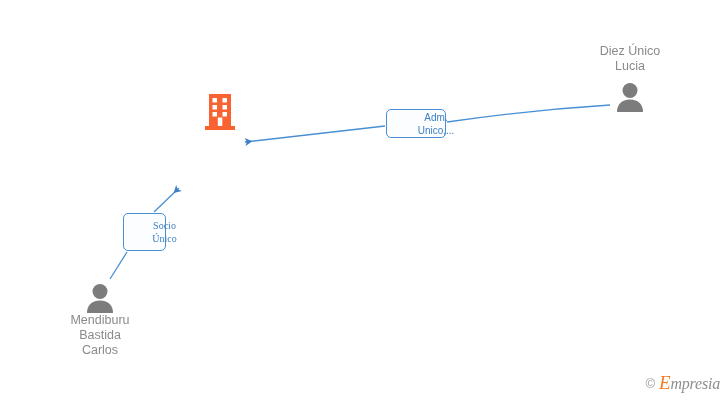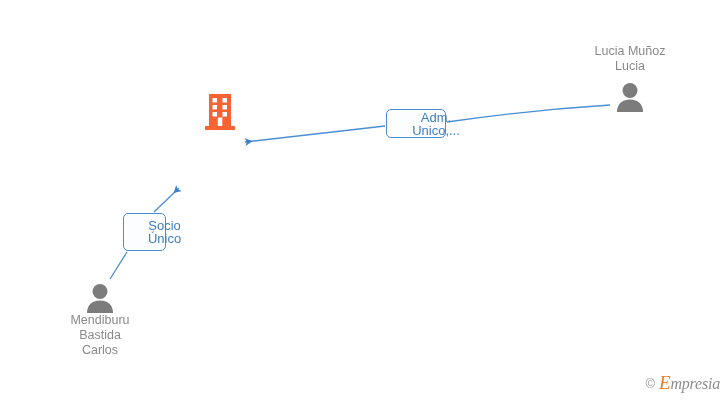--- a/index.html
+++ b/index.html
@@ -74,21 +74,21 @@
   }
   #person-bottom-node .person-label { }
 
   
   .rel-box {
     position: absolute;
     border: 1px solid #4a8fd4;
     border-radius: 5px;
     background: #fbfdff;
     color: #3d7fc4;
-    font-size: 13px;
+    font-size: 10px;
     line-height: 13px;
     text-align: center;
     display: flex;
     flex-direction: column;
     align-items: center;
     justify-content: center;
     box-sizing: border-box;
     white-space: pre-line;
     padding-left: 40px;
   }
@@ -96,20 +96,21 @@
     left: 386px;
     top: 109px;
     width: 60px;
     height: 29px;
   }
   #rel-socio {
     left: 123px;
     top: 213px;
     width: 43px;
     height: 38px;
+    font-family: Liberation Serif, serif;
   }
 
   
   #watermark {
     position: absolute;
     right: 8px;
     bottom: 6px;
     display: flex;
     align-items: center;
     gap: 4px;
@@ -165,21 +166,21 @@
       <rect x="9.5" y="13" width="4.5" height="4.5" fill="#ffffff"></rect>
       <rect x="19.5" y="13" width="4.5" height="4.5" fill="#ffffff"></rect>
       <rect x="9.5" y="20" width="4.5" height="4.5" fill="#ffffff"></rect>
       <rect x="19.5" y="20" width="4.5" height="4.5" fill="#ffffff"></rect>
       <rect x="14.8" y="25.5" width="4.5" height="8.5" fill="#ffffff"></rect>
     </svg>
   </div>
 </div>
 
 <div class="node" id="person-top-node">
-  <div class="person-label">Lucia Muñoz
+  <div class="person-label">Diez Único
 Lucia</div>
   <div class="person-icon-wrap">
     <svg width="36" height="30" viewBox="0 0 36 30" xmlns="http://www.w3.org/2000/svg">
       <circle cx="18" cy="8.5" r="7.5" fill="#7c7c7c"></circle>
       <path d="M18,17.5 C26.5,17.5 31,22.5 31,30 L5,30 C5,22.5 9.5,17.5 18,17.5 Z" fill="#7c7c7c"></path>
     </svg>
   </div>
 </div>
 
 <div class="node" id="person-bottom-node">

